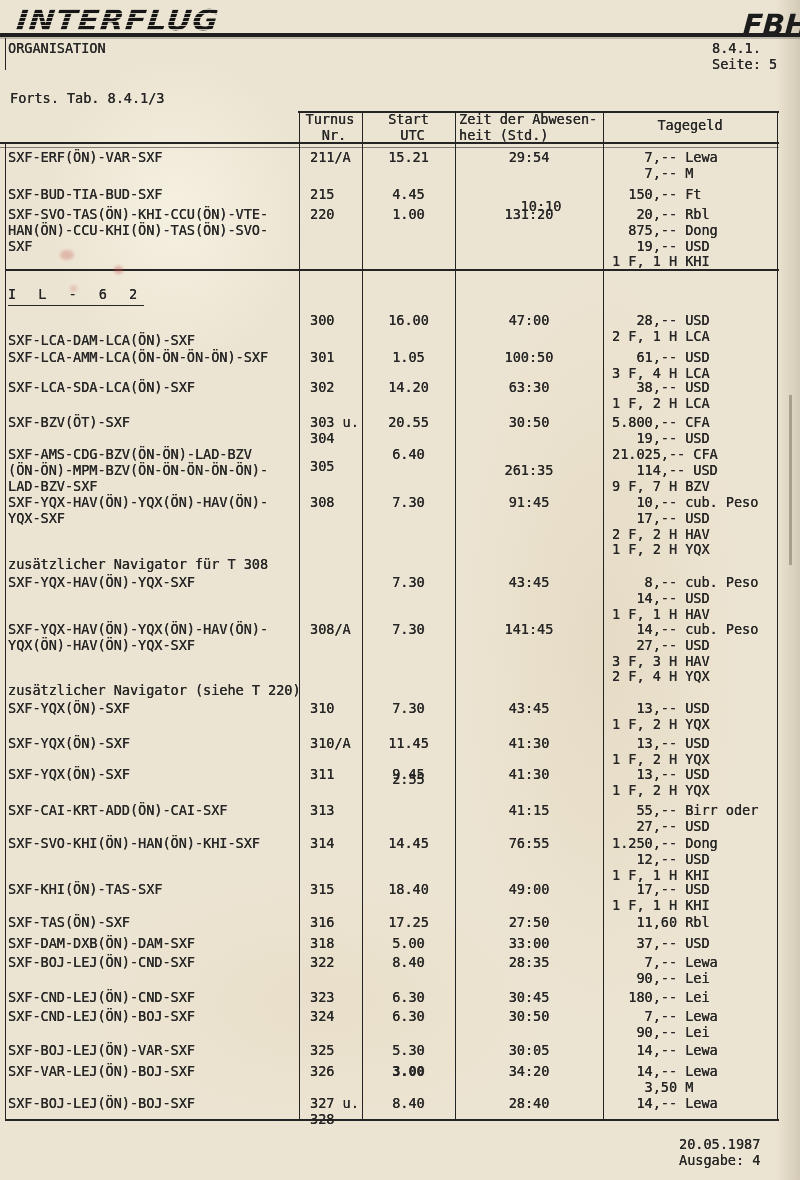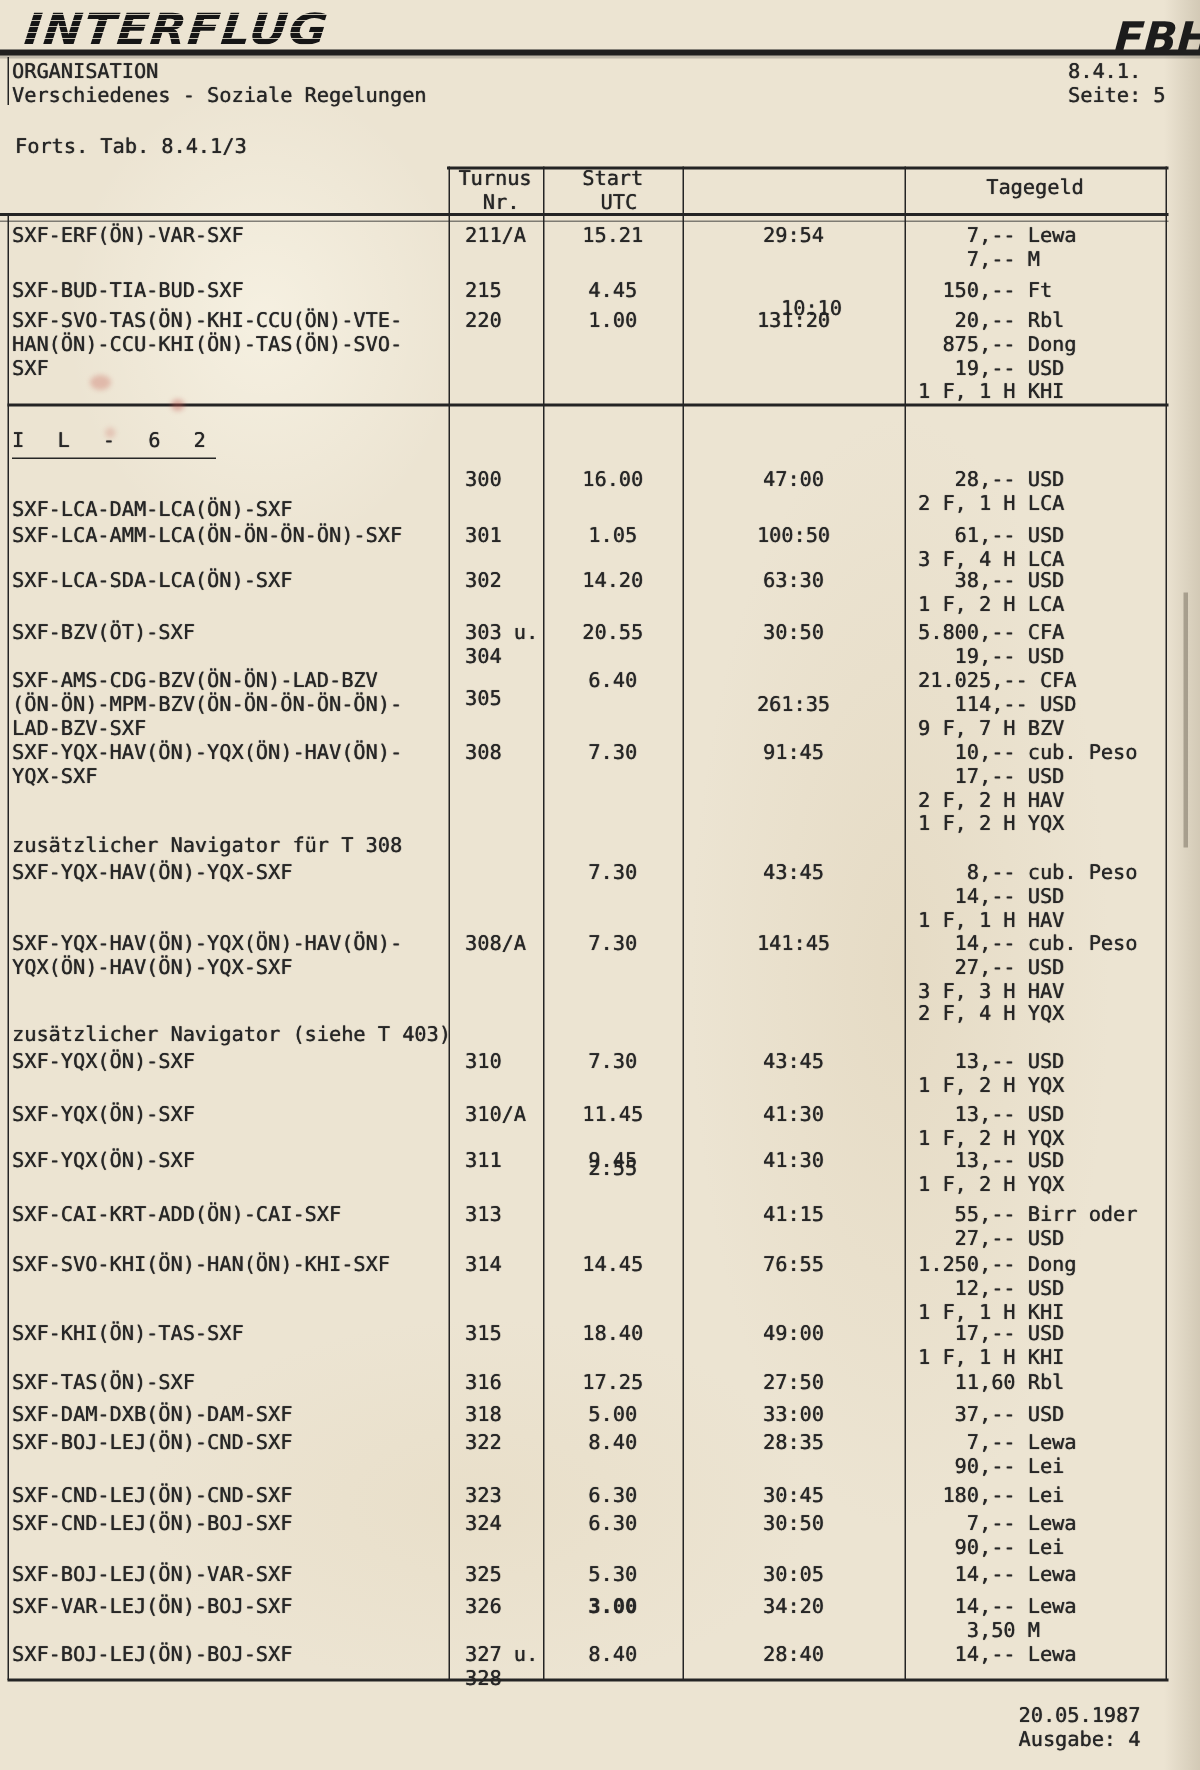--- a/index.html
+++ b/index.html
@@ -55,33 +55,34 @@
 <body>
 
 <div class="page">
 
   <div class="brand">INTERFLUG</div>
   <div class="fbh">FBH</div>
   <div class="line rule-thick"></div>
   <div class="line vline" style="left:5px;top:38px;height:32px;"></div>
 
   <div class="mono" style="left:8px;top:41px;">ORGANISATION</div>
-  <div class="mono" style="left:8px;top:57px;">Verschiedenes - Soziale Regelungen</div>
   <div class="mono" style="left:712px;top:41px;">8.4.1.</div>
   <div class="mono" style="left:712px;top:57px;">Seite: 5</div>
   <div class="mono" style="left:10px;top:91px;">Forts. Tab. 8.4.1/3</div>
 
   <div class="line hline" style="left:298px;top:111px;width:481px;"></div>
   <div class="line hline" style="left:0px;top:142px;width:779px;height:2.2px;"></div>
   <div class="line hline" style="left:0px;top:146.5px;width:779px;height:1px;opacity:.55;"></div>
 
   <div class="mono th-center" style="left:298px;top:112px;width:64px;">Turnus
  Nr.</div>
   <div class="mono th-center" style="left:362px;top:112px;width:93px;">Start
  UTC</div>
+  <div class="mono" style="left:459px;top:112px;">Zeit der Abwesen-
+heit (Std.)</div>
   <div class="mono th-center" style="left:603px;top:118px;width:174px;">Tagegeld</div>
 
   <div class="line vline" style="left:5px;top:143px;height:977px;"></div>
   <div class="line vline" style="left:299px;top:111px;height:1009px;"></div>
   <div class="line vline" style="left:362px;top:111px;height:1009px;"></div>
   <div class="line vline" style="left:455px;top:111px;height:1009px;"></div>
   <div class="line vline" style="left:603px;top:111px;height:1009px;"></div>
   <div class="line vline" style="left:777px;top:111px;height:1009px;"></div>
   <div class="line hline" style="left:5px;top:269px;width:774px;height:1.8px;"></div>
   <div class="line hline" style="left:5px;top:1119px;width:774px;height:2px;"></div>
@@ -161,21 +162,21 @@
 1 F, 1 H HAV</div>
       <div class="mono c-route" style="top: 622px;">SXF-YQX-HAV(ÖN)-YQX(ÖN)-HAV(ÖN)-
 YQX(ÖN)-HAV(ÖN)-YQX-SXF</div>
       <div class="mono c-turnus" style="top: 622px;">308/A</div>
       <div class="mono c-start" style="top: 622px;">7.30</div>
       <div class="mono c-abs" style="top: 622px;">141:45</div>
       <div class="mono c-tag" style="top: 622px;">   14,-- cub. Peso
    27,-- USD
 3 F, 3 H HAV
 2 F, 4 H YQX</div>
-      <div class="mono c-route" style="top: 683px;">zusätzlicher Navigator (siehe T 403)</div>
+      <div class="mono c-route" style="top: 683px;">zusätzlicher Navigator (siehe T 220)</div>
       <div class="mono c-route" style="top: 701px;">SXF-YQX(ÖN)-SXF</div>
       <div class="mono c-turnus" style="top: 701px;">310</div>
       <div class="mono c-start" style="top: 701px;">7.30</div>
       <div class="mono c-abs" style="top: 701px;">43:45</div>
       <div class="mono c-tag" style="top: 701px;">   13,-- USD
 1 F, 2 H YQX</div>
       <div class="mono c-route" style="top: 736px;">SXF-YQX(ÖN)-SXF</div>
       <div class="mono c-turnus" style="top: 736px;">310/A</div>
       <div class="mono c-start" style="top: 736px;">11.45</div>
       <div class="mono c-abs" style="top: 736px;">41:30</div>

